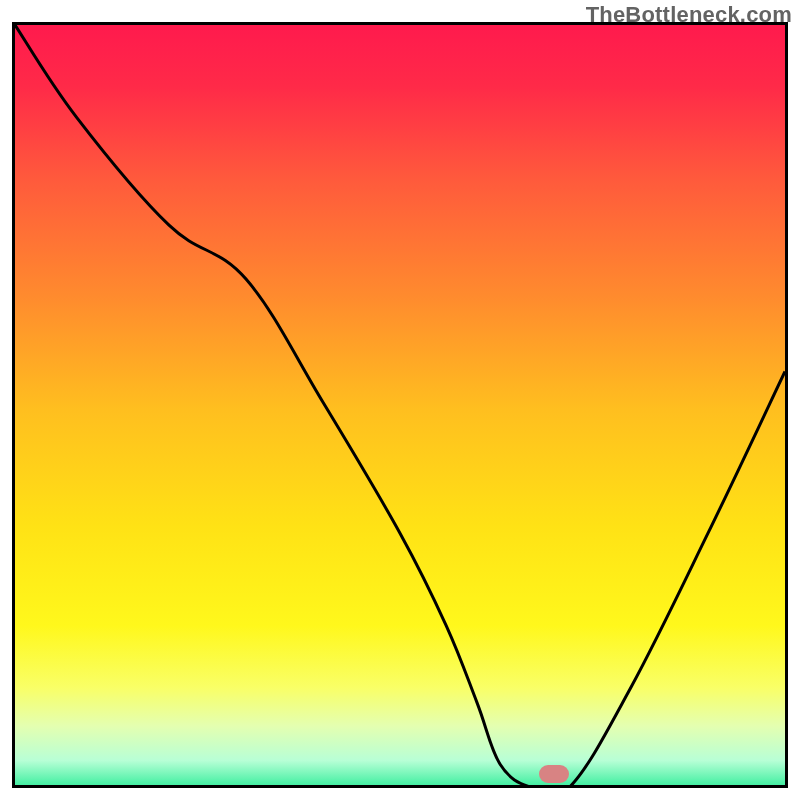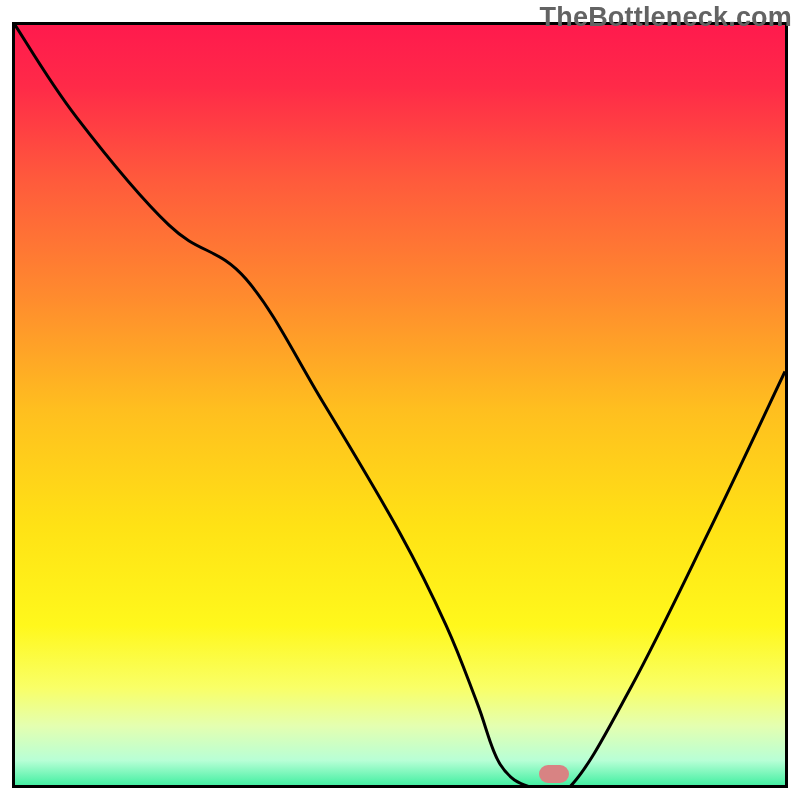--- a/index.html
+++ b/index.html
@@ -13,21 +13,21 @@
   }
   .container {
     position: relative;
     width: 800px;
     height: 800px;
   }
   .watermark {
     position: absolute;
     top: 2px;
     right: 8px;
-    font-size: 27px;
+    font-size: 22px;
     font-weight: 600;
     color: #636363;
     letter-spacing: 0.2px;
     z-index: 20;
   }
   .plot-frame {
     position: absolute;
     left: 12px;
     top: 22px;
     width: 776px;

